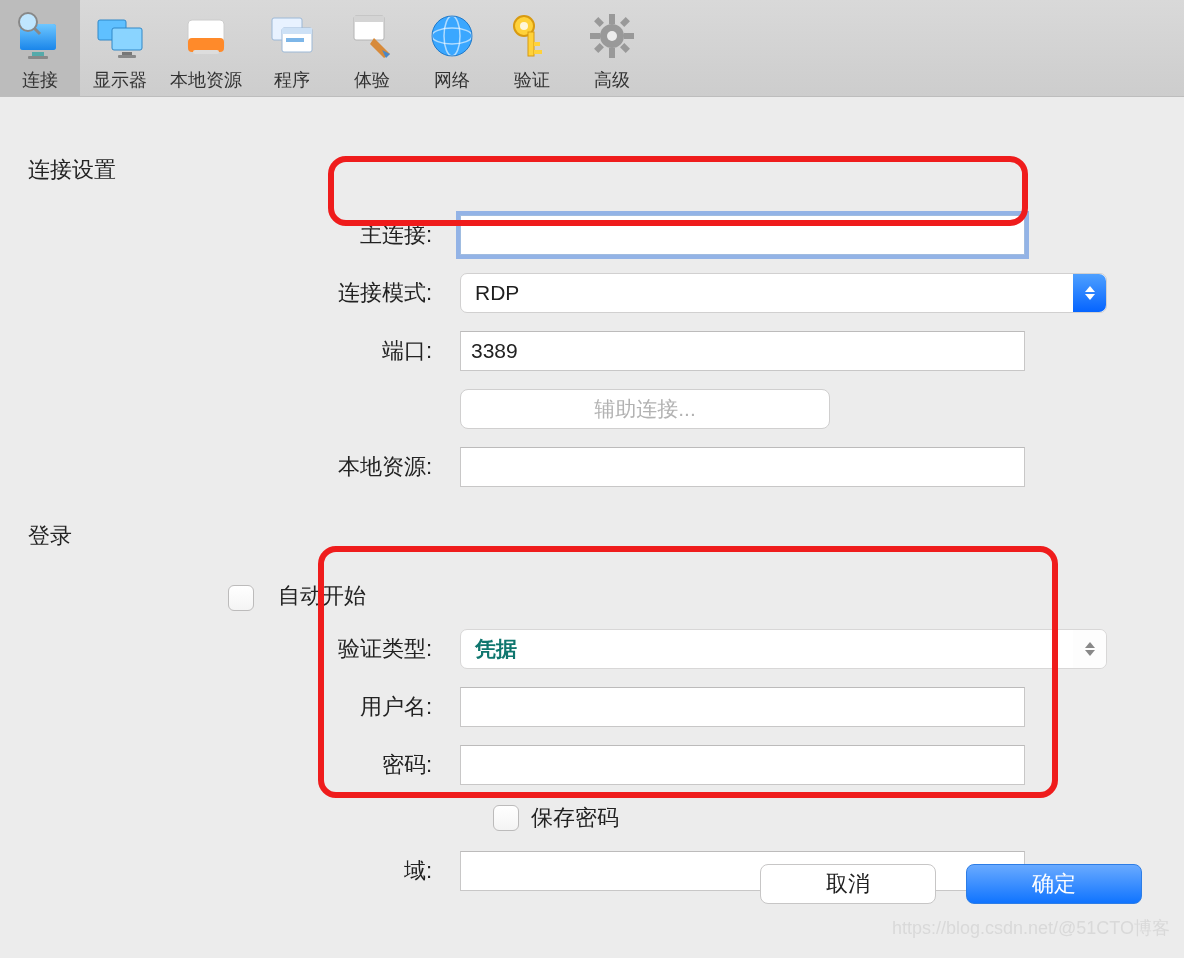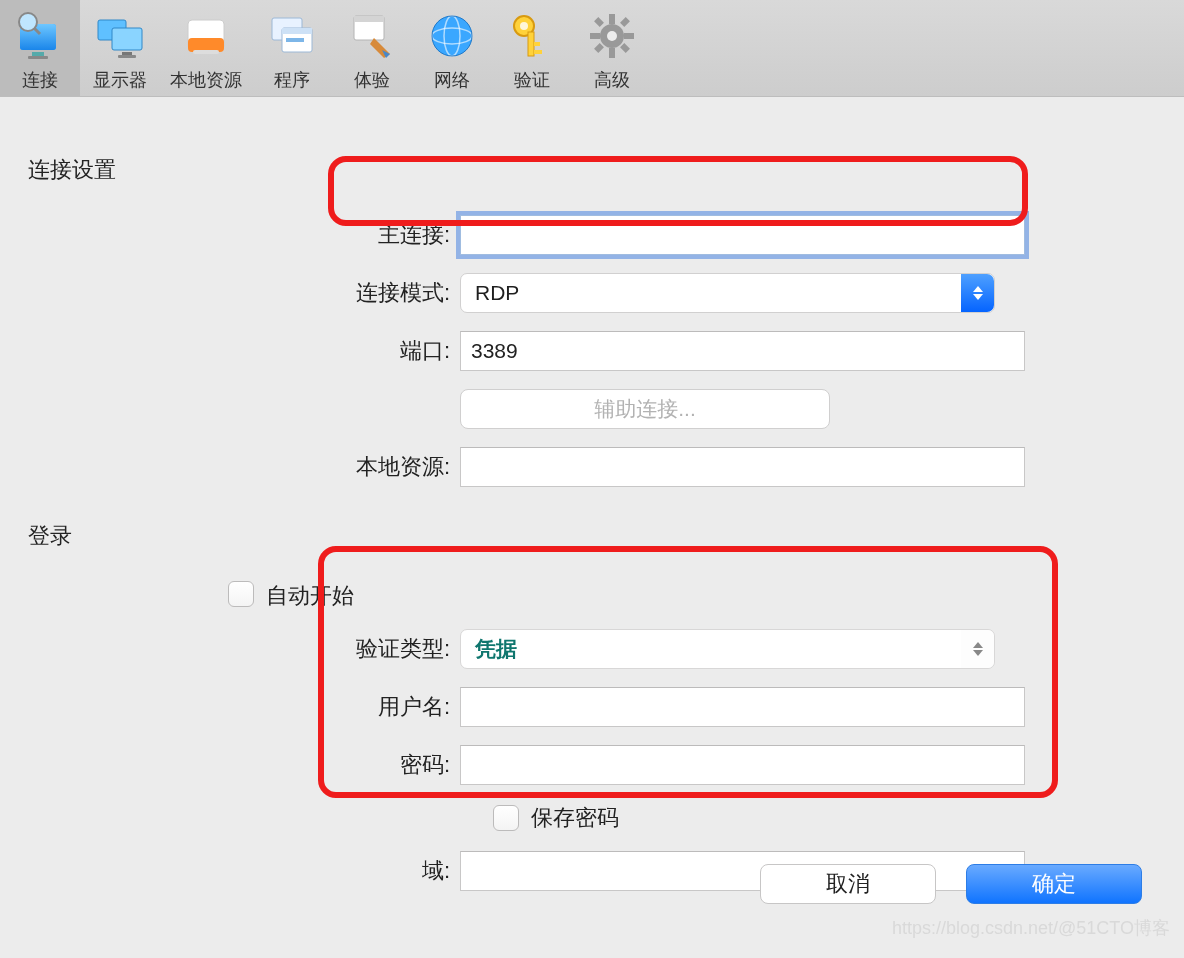--- a/index.html
+++ b/index.html
@@ -57,21 +57,21 @@
     .form-row {
       display: flex;
       align-items: center;
       margin-bottom: 18px;
     }
     .form-label {
       width: 432px;
       text-align: right;
       font-size: 22px;
       color: #222;
-      padding-right: 10px;
+      padding-right: 28px;
     }
     .form-control {
       flex: 0 0 535px;
     }
     .txt-input {
       width: 565px;
       height: 40px;
       border: 1px solid #c8c7c7;
       border-top-color: #bcbbbb;
       border-radius: 0;
@@ -80,21 +80,21 @@
       padding: 0 10px;
       color: #222;
     }
     .txt-input.focused {
       outline: none;
       border: 1px solid #a0bce0;
       box-shadow: 0 0 0 4px #93b3e6;
     }
     .select-wrap {
       position: relative;
-      width: 535px;
+      width: 647px;
       height: 40px;
       background: #fff;
       border: 1px solid #d1d0d0;
       border-radius: 7px;
       display: flex;
       align-items: center;
       padding-left: 14px;
       font-size: 21px;
       color: #1f1f1f;
     }
@@ -125,24 +125,25 @@
     }
     .checkbox {
       width: 26px; height: 26px;
       border: 1px solid #bcbbbb;
       border-radius: 6px;
       background: linear-gradient(#fff,#f4f4f4);
       margin-right: 12px;
       flex: 0 0 26px;
     }
     .checkbox-row {
-      display:flex; align-items:flex-start;
+      display:flex; align-items:flex-end;
       margin-left: 200px;
       font-size:22px; color:#222;
       margin-bottom:18px;
+      gap:12px;
     }
     .checkbox-inner {
       display:flex;align-items:center;
       margin-left:465px;
       font-size:22px;color:#222;
       margin-bottom:18px;
     }
     .highlight {
       position:absolute;
       border:6px solid #ef1c1c;

